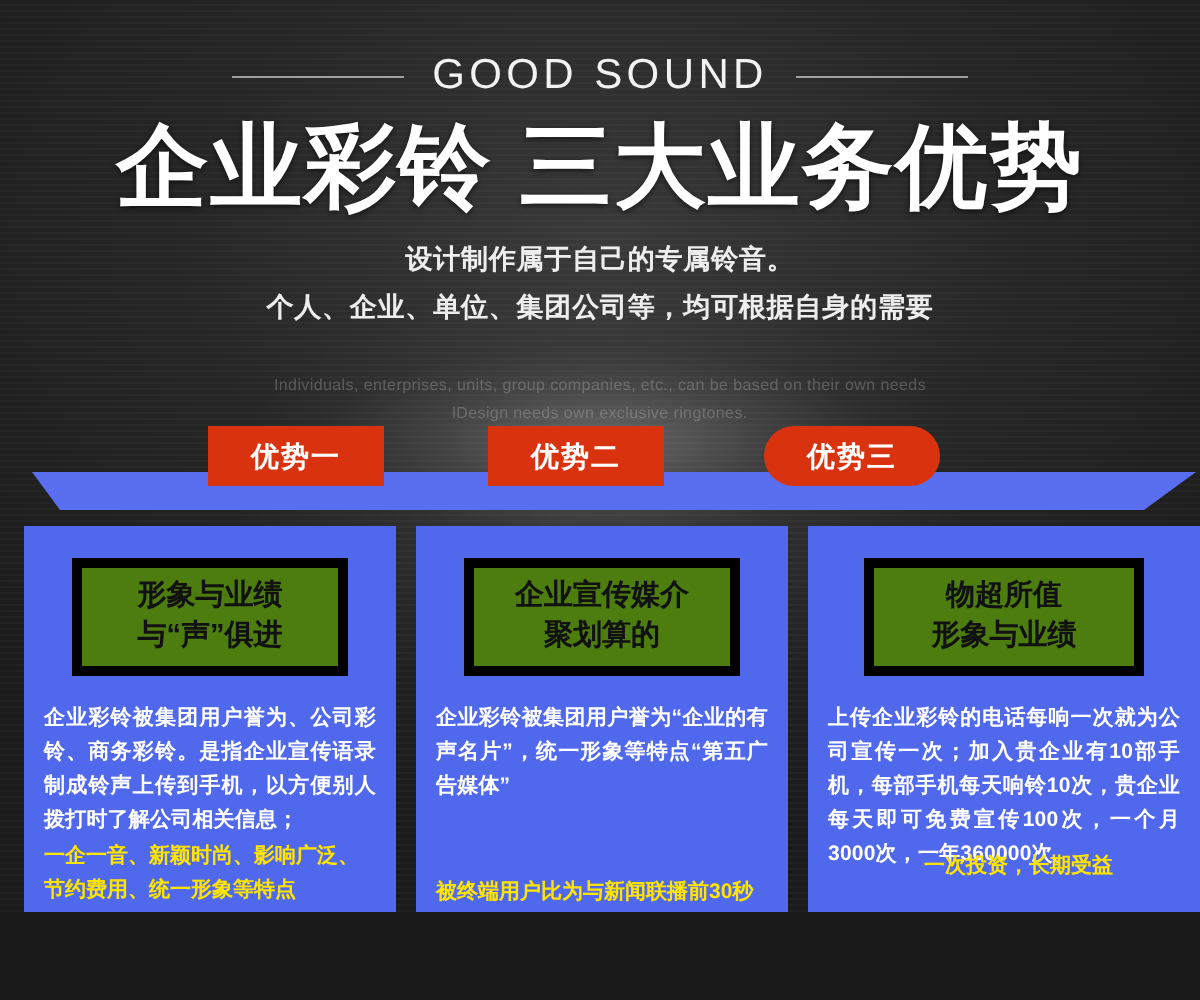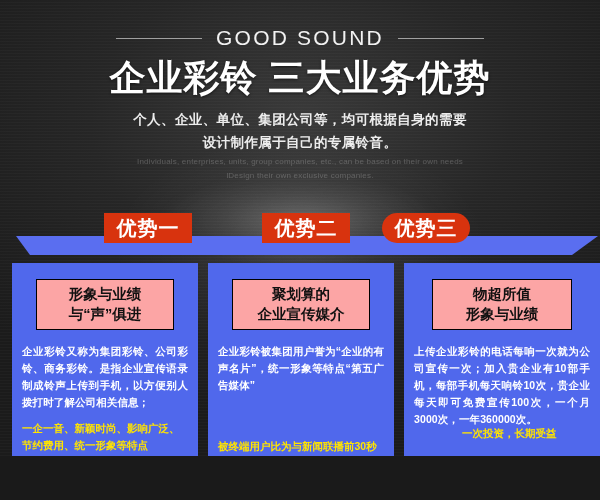--- a/index.html
+++ b/index.html
@@ -31,68 +31,68 @@
   .header{position:relative;padding-top:26px;text-align:center;}
   .eyebrow-row{
     display:flex;align-items:center;justify-content:center;gap:14px;
   }
   .eyebrow-line{width:86px;height:1px;background:rgba(255,255,255,0.55);}
   .eyebrow{
     color:#f2f2f2;font-size:21px;letter-spacing:2.2px;font-weight:400;
     white-space:nowrap;
   }
   .main-title{
-    margin-top:9px;color:#ffffff;font-size:36px;font-weight:bold;
+    margin-top:9px;color:#ffffff;font-size:46px;font-weight:bold;
     letter-spacing:1px;line-height:1.05;
     text-shadow:0 1px 3px rgba(0,0,0,0.6);
   }
   .sub-cn{
     margin-top:11px;color:#ededed;font-size:13.5px;font-weight:bold;line-height:1.75;
     letter-spacing:0.4px;
   }
   .sub-en{
-    margin-top:0;color:rgba(200,200,200,0.30);font-size:8px;line-height:1.75;
+    margin-top:20px;color:rgba(200,200,200,0.30);font-size:8px;line-height:1.75;
     letter-spacing:0.2px;
   }
 
   
   .platform{
     position:absolute;left:0;top:236px;width:600px;height:20px;
   }
   .platform-top{
     position:absolute;left:0;top:0;width:600px;height:19px;
     background:#5a6ef0;
     clip-path:polygon(30px 0, 572px 0, 598px 19px, 16px 19px);
     transform:scaleY(-1);
   }
   
   .badges{position:absolute;left:0;top:213px;width:600px;height:32px;}
   .badge{
     position:absolute;top:0;height:30px;line-height:30px;
-    background:#d8330e;color:#fff;font-size:20px;font-weight:bold;
+    background:#d8330e;color:#fff;font-size:14px;font-weight:bold;
     text-align:center;letter-spacing:1px;
   }
   .badge.b1{left:104px;width:88px;}
-  .badge.b2{left:262px;width:88px;}
+  .badge.b2{left:244px;width:88px;}
   .badge.b3{left:382px;width:88px;border-radius:15px;}
 
   
   .panels{position:absolute;left:0;top:263px;width:600px;height:225px;}
   .panel{
     position:absolute;top:0;height:225px;background:#5068ec;
     box-sizing:border-box;padding:14px 10px 0 10px;
   }
   .panel.p1{left:12px;width:186px;}
   .panel.p2{left:208px;width:186px;}
   .panel.p3{left:404px;width:196px;}
 
   .panel-title{
-    background:#fca5a5;color:#111;font-weight:bold;font-size:14.5px;
+    background:#4d7c0f;color:#111;font-weight:bold;font-size:14.5px;
     line-height:1.35;text-align:center;padding:5px 4px;
-    border:1px solid #000000;
+    border:5px solid #000000;
     margin:2px 14px 0 14px;
   }
   .panel.p3 .panel-title{margin:2px 18px 0 18px;}
   .panel-title span{display:block;white-space:nowrap;}
 
   .panel-body{
     margin-top:13px;color:#ffffff;font-size:10.5px;font-weight:bold;
     line-height:1.62;letter-spacing:0.1px;text-align:justify;
   }
   .panel-foot{
@@ -110,54 +110,54 @@
   <div class="glow-bottom"></div>
 
   <div class="header">
     <div class="eyebrow-row">
       <div class="eyebrow-line"></div>
       <div class="eyebrow">GOOD SOUND</div>
       <div class="eyebrow-line"></div>
     </div>
     <div class="main-title">企业彩铃  三大业务优势</div>
     <div class="sub-cn">
+      <div>设计制作属于自己的专属铃音。</div>
       <div>个人、企业、单位、集团公司等，均可根据自身的需要</div>
-      <div>设计制作属于自己的专属铃音。</div>
     </div>
     <div class="sub-en">
       <div>Individuals, enterprises, units, group companies, etc., can be based on their own needs</div>
-      <div>lDesign their own exclusive companies.</div>
+      <div>lDesign needs own exclusive ringtones.</div>
     </div>
   </div>
 
   <div class="platform">
     <div class="platform-top"></div>
   </div>
 
   <div class="badges">
     <div class="badge b1">优势一</div>
     <div class="badge b2">优势二</div>
     <div class="badge b3">优势三</div>
   </div>
 
   <div class="panels">
 
     <div class="panel p1">
       <div class="panel-title">
         <span>形象与业绩</span>
         <span>与“声”俱进</span>
       </div>
-      <div class="panel-body">企业彩铃又称为集团彩铃、公司彩铃、商务彩铃。是指企业宣传语录制成铃声上传到手机，以方便别人拨打时了解公司相关信息；</div>
+      <div class="panel-body">企业彩铃被集团用户誉为、公司彩铃、商务彩铃。是指企业宣传语录制成铃声上传到手机，以方便别人拨打时了解公司相关信息；</div>
       <div class="panel-foot">一企一音、新颖时尚、影响广泛、节约费用、统一形象等特点</div>
     </div>
 
     <div class="panel p2">
       <div class="panel-title">
+        <span>企业宣传媒介</span>
         <span>聚划算的</span>
-        <span>企业宣传媒介</span>
       </div>
       <div class="panel-body">企业彩铃被集团用户誉为“企业的有声名片”，统一形象等特点“第五广告媒体”</div>
       <div class="panel-foot">被终端用户比为与新闻联播前30秒媲美的“个人黄金30秒”......</div>
     </div>
 
     <div class="panel p3">
       <div class="panel-title">
         <span>物超所值</span>
         <span>形象与业绩</span>
       </div>

